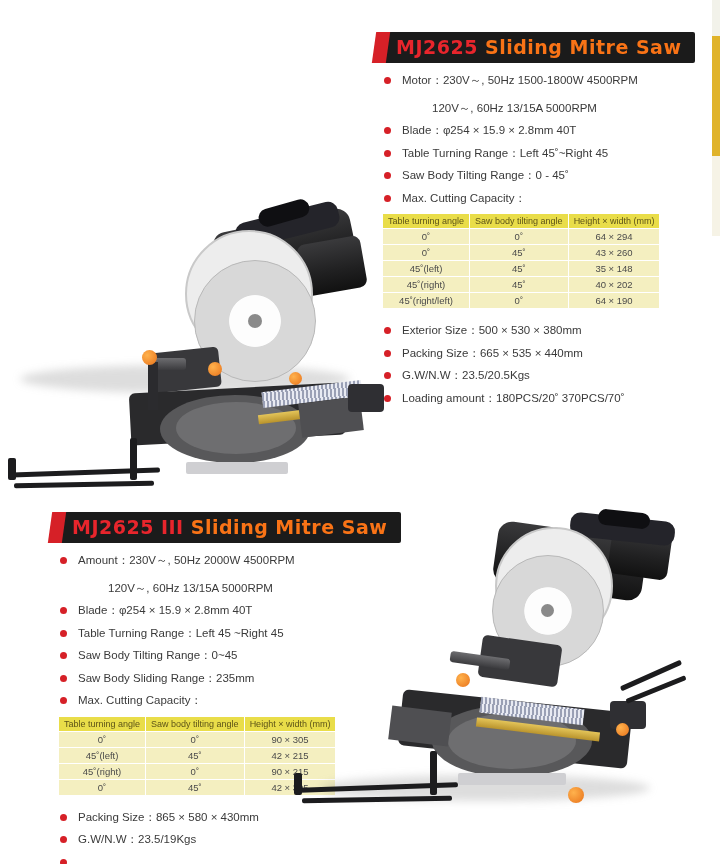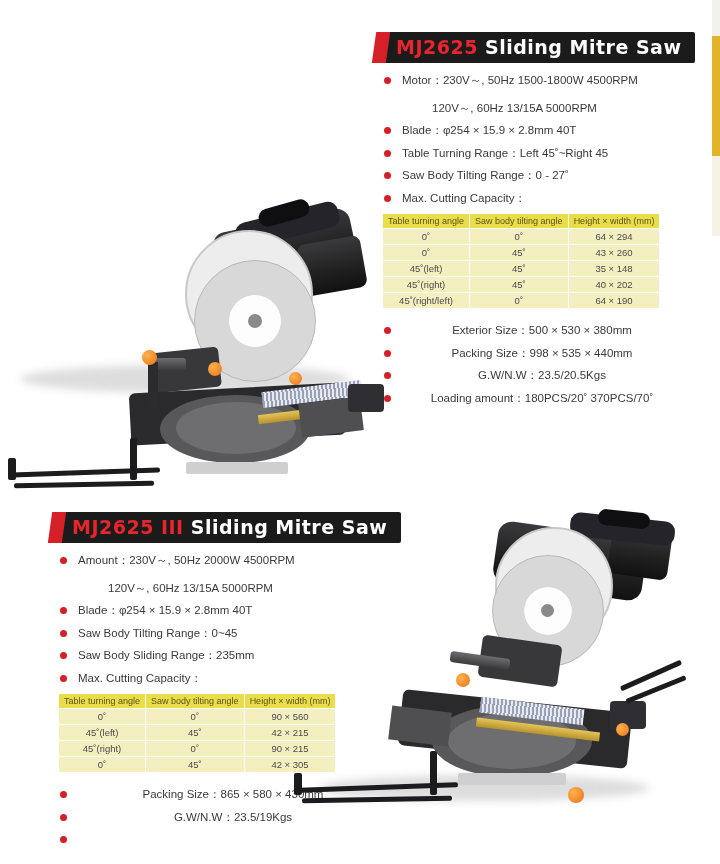--- a/index.html
+++ b/index.html
@@ -47,21 +47,21 @@
   }
   .title-text {
     position: relative;
     color: #e8252c;
     font-weight: bold;
     font-size: 19px;
     letter-spacing: 0.5px;
     font-family: "DejaVu Sans", sans-serif;
     white-space: nowrap;
   }
-  .title-text .suffix { color: #ffffff; }
+  .title-text .suffix { color: #f97316; }
 
   
   .spec-list { margin: 10px 0 0 0; padding: 0; list-style: none; }
   .spec-list li {
     position: relative;
     padding-left: 20px;
     font-size: 11.5px;
     color: #3a3a3a;
     margin-bottom: 7px;
     line-height: 1.35;
@@ -100,21 +100,21 @@
   }
   table.spec-table td {
     background: #f4efc0;
     border: 1px solid #ffffff;
     padding: 2px 5px;
     text-align: center;
     white-space: nowrap;
   }
 
   
-  .spec-list.tight li { margin-bottom: 7px; text-align: center; }
+  .spec-list.tight li { margin-bottom: 7px; }
 
   
   .machine { position: absolute; }
   .mpart { position: absolute; }
 
   
   .base-plate {
     background: #2a2a2c;
     border-radius: 6px;
   }
@@ -226,21 +226,21 @@
     <span class="bar-red"></span>
     <span class="title-text">
       <span>MJ2625</span><span class="suffix"> Sliding Mitre Saw</span>
     </span>
   </div>
 
   <ul class="spec-list">
     <li><span class="bullet"></span><span>Motor：230V～, 50Hz 1500-1800W 4500RPM</span><span class="cont">120V～, 60Hz 13/15A 5000RPM</span></li>
     <li><span class="bullet"></span><span>Blade：φ254 × 15.9 × 2.8mm 40T</span></li>
     <li><span class="bullet"></span><span>Table Turning Range：Left 45˚~Right 45</span></li>
-    <li><span class="bullet"></span><span>Saw Body Tilting Range：0 - 27˚</span></li>
+    <li><span class="bullet"></span><span>Saw Body Tilting Range：0 - 45˚</span></li>
     <li><span class="bullet"></span><span>Max. Cutting Capacity：</span></li>
   </ul>
 
   <table class="spec-table">
     <tbody>
         <tr>
       <th>Table turning angle</th>
       <th>Saw body tilting angle</th>
       <th>Height × width (mm)</th>
     </tr>
@@ -267,53 +267,54 @@
     <tr>
       <td>45˚(right/left)</td>
       <td>0˚</td>
       <td>64 × 190</td>
     </tr>
   </tbody>
     </table>
 
   <ul class="spec-list tight" style="margin-top:14px;">
     <li><span class="bullet"></span><span>Exterior Size：500 × 530 × 380mm</span></li>
-    <li><span class="bullet"></span><span>Packing Size：998 × 535 × 440mm</span></li>
+    <li><span class="bullet"></span><span>Packing Size：665 × 535 × 440mm</span></li>
     <li><span class="bullet"></span><span>G.W/N.W：23.5/20.5Kgs</span></li>
     <li><span class="bullet"></span><span>Loading amount：180PCS/20˚  370PCS/70˚</span></li>
   </ul>
 </div>
 
 <div class="section" style="left:58px; top:512px; width:330px;">
   <div class="title-banner">
     <span class="bar-red"></span>
     <span class="title-text">
       <span>MJ2625 III</span><span class="suffix"> Sliding Mitre Saw</span>
     </span>
   </div>
 
   <ul class="spec-list">
     <li><span class="bullet"></span><span>Amount：230V～, 50Hz 2000W 4500RPM</span><span class="cont">120V～, 60Hz 13/15A 5000RPM</span></li>
     <li><span class="bullet"></span><span>Blade：φ254 × 15.9 × 2.8mm 40T</span></li>
+    <li><span class="bullet"></span><span>Table Turning Range：Left 45 ~Right 45</span></li>
     <li><span class="bullet"></span><span>Saw Body Tilting Range：0~45</span></li>
     <li><span class="bullet"></span><span>Saw Body Sliding Range：235mm</span></li>
     <li><span class="bullet"></span><span>Max. Cutting Capacity：</span></li>
   </ul>
 
   <table class="spec-table">
     <tbody>
         <tr>
       <th>Table turning angle</th>
       <th>Saw body tilting angle</th>
       <th>Height × width (mm)</th>
     </tr>
     <tr>
       <td>0˚</td>
       <td>0˚</td>
-      <td>90 × 560</td>
+      <td>90 × 305</td>
     </tr>
     <tr>
       <td>45˚(left)</td>
       <td>45˚</td>
       <td>42 × 215</td>
     </tr>
     <tr>
       <td>45˚(right)</td>
       <td>0˚</td>
       <td>90 × 215</td>

